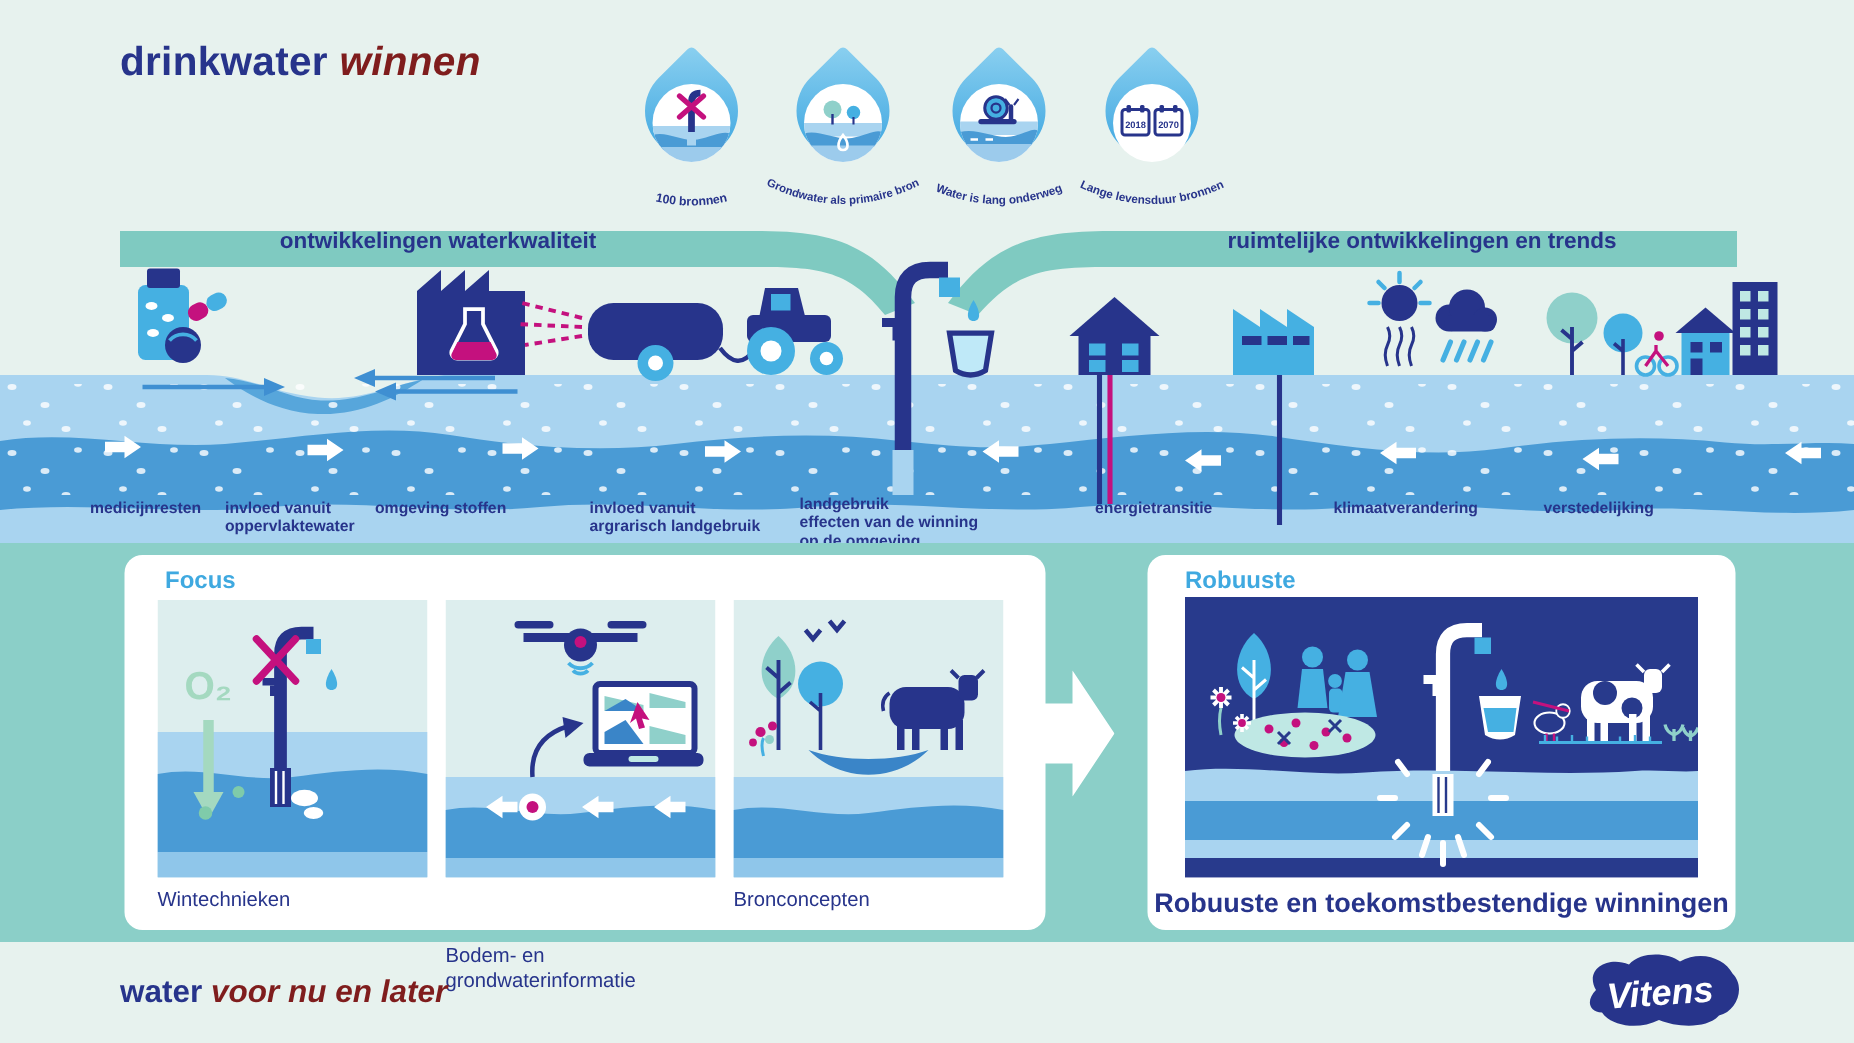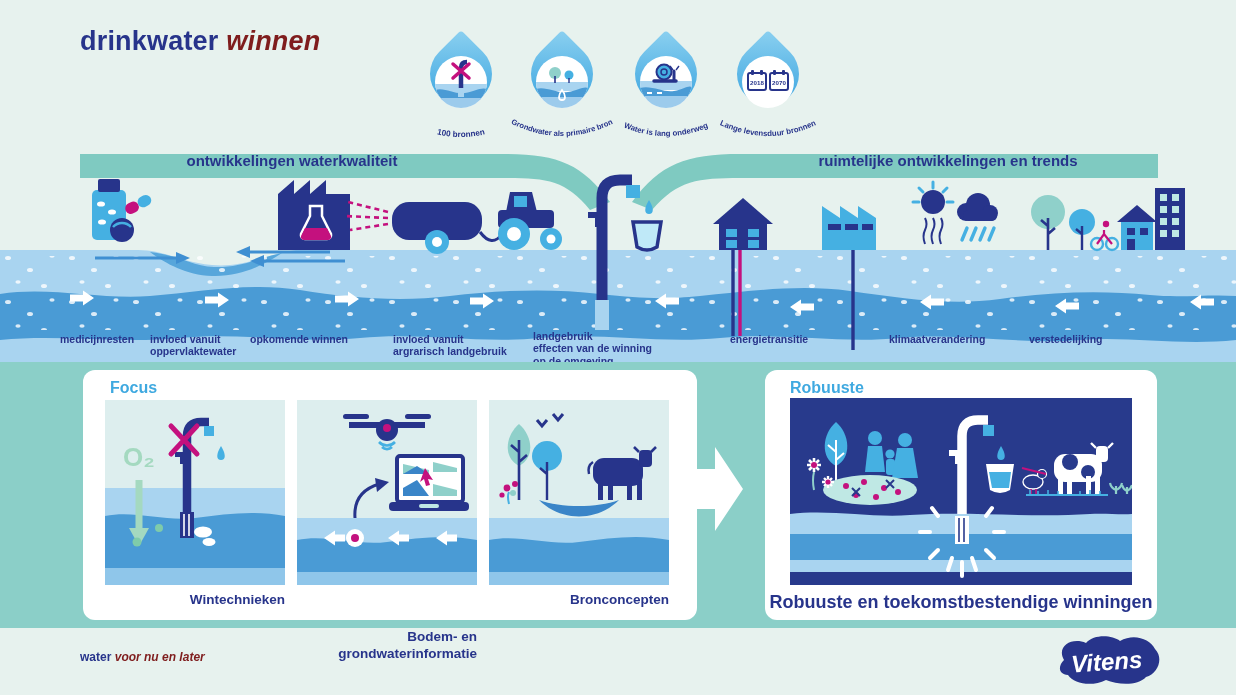--- a/index.html
+++ b/index.html
@@ -19,25 +19,25 @@
   .drop-label{position:absolute;left:-15px;top:86px;width:120px;height:36px;}
   
   .banner-text{font-size:15px;font-weight:bold;color:#27348b;width:420px;text-align:center;}
   
   .wlabel{font-size:10.5px;font-weight:bold;color:#27348b;
           line-height:1.18;white-space:pre-line;}
   
   .teal-band{left:0;top:362px;width:1236px;height:266px;background:#8bcfc8;}
   .panel{background:#fff;border-radius:12px;}
   .panel-title{font-size:16px;font-weight:bold;color:#3fa9e0;}
-  .card-caption{font-size:13.5px;font-weight:bold;color:#27348b;text-align:right;
+  .card-caption{font-size:13.5px;font-weight:normal;color:#27348b;text-align:left;
                 line-height:1.25;white-space:pre-line;}
   .result-caption{font-size:18px;font-weight:bold;color:#27348b;text-align:center;}
   
-  .tagline{left:80px;top:650px;font-size:12px;font-weight:bold;}
+  .tagline{left:80px;top:650px;font-size:21px;font-weight:bold;}
 </style>
 </head>
 <body>
 
 <div class="abs title">
   <span class="navy">drinkwater</span>
   <span class="lblue">winnen</span>
 </div>
 
 <div class="abs droplet" style="left:416px;top:30px;">
@@ -302,21 +302,21 @@
         <rect x="1172" y="58" width="7" height="7"></rect>
       <rect x="1160" y="70" width="7" height="7"></rect>
         <rect x="1172" y="70" width="7" height="7"></rect>
     </g>
   </g>
 </svg>
 
 <div class="abs wlabel" style="left:60px;top:333px;width:130px;">medicijnresten</div>
 <div class="abs wlabel" style="left:150px;top:333px;width:132px;">invloed vanuit
 oppervlaktewater</div>
-<div class="abs wlabel" style="left:250px;top:333px;width:130px;">opkomende winnen</div>
+<div class="abs wlabel" style="left:250px;top:333px;width:130px;">omgeving stoffen</div>
 <div class="abs wlabel" style="left:393px;top:333px;width:152px;">invloed vanuit
 argrarisch landgebruik</div>
 <div class="abs wlabel" style="left:533px;top:330px;width:152px;">landgebruik
 effecten van de winning
 op de omgeving</div>
 <div class="abs wlabel" style="left:730px;top:333px;width:130px;">energietransitie</div>
 <div class="abs wlabel" style="left:889px;top:333px;width:136px;">klimaatverandering</div>
 <div class="abs wlabel" style="left:1029px;top:333px;width:136px;">verstedelijking</div>
 
 <div class="abs teal-band"></div>

